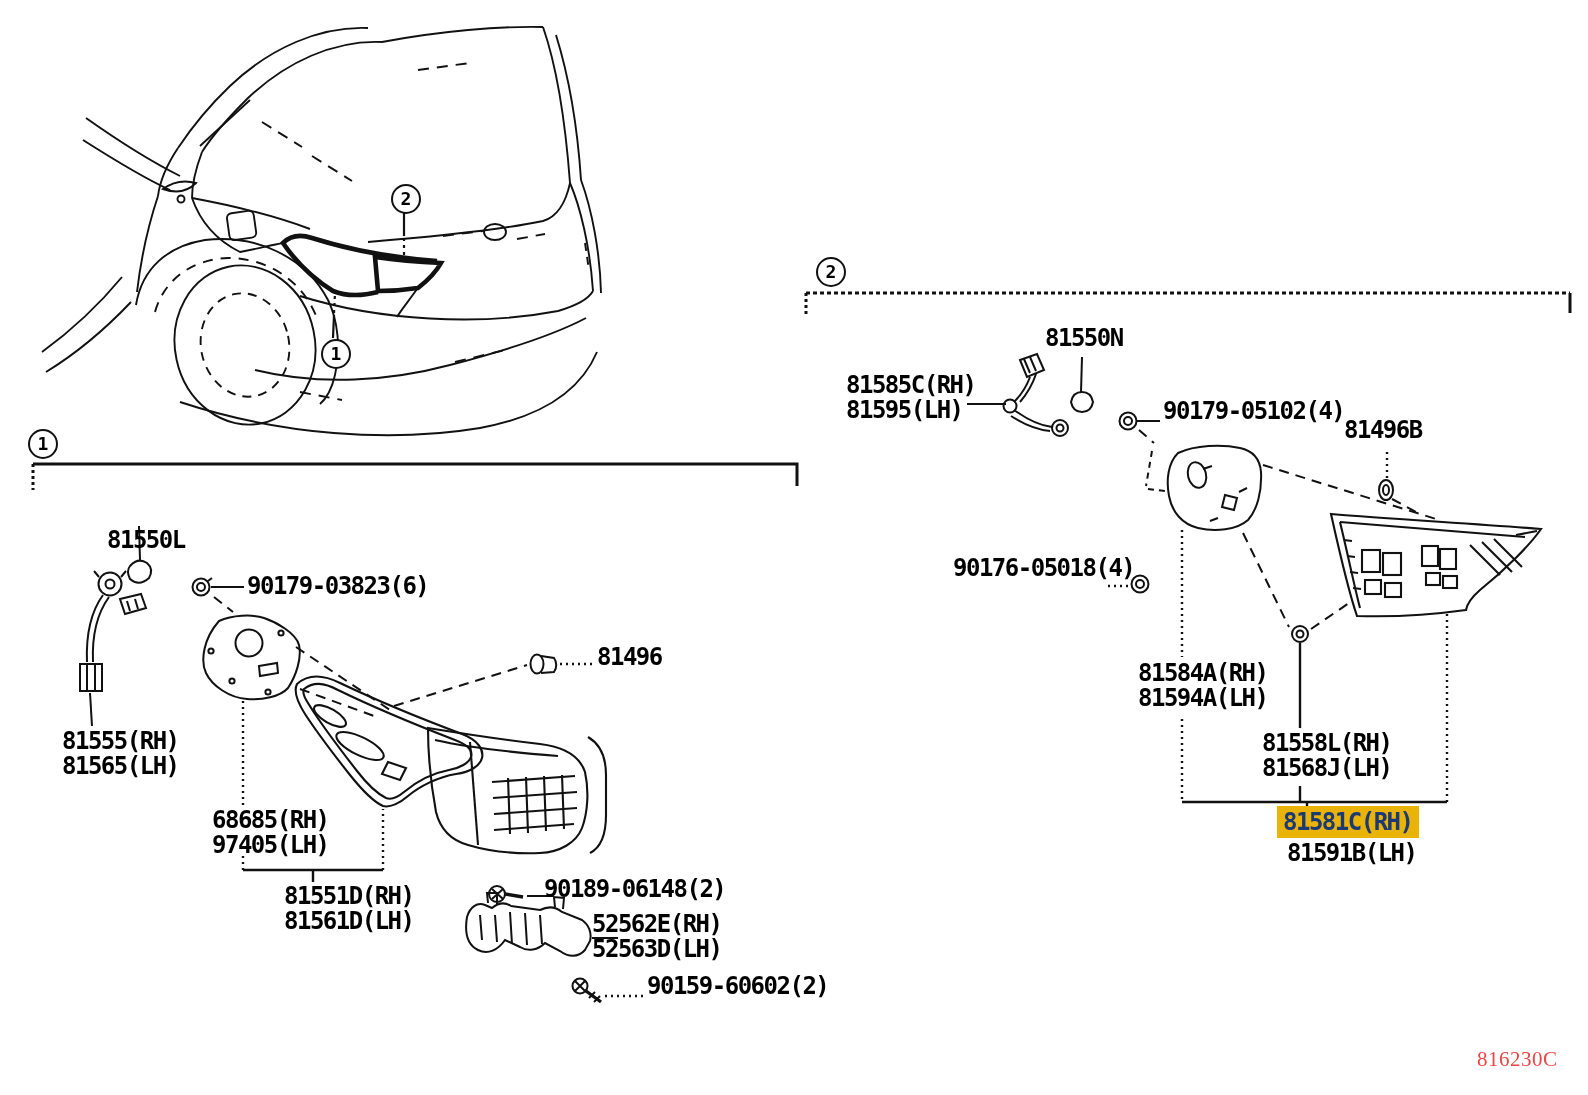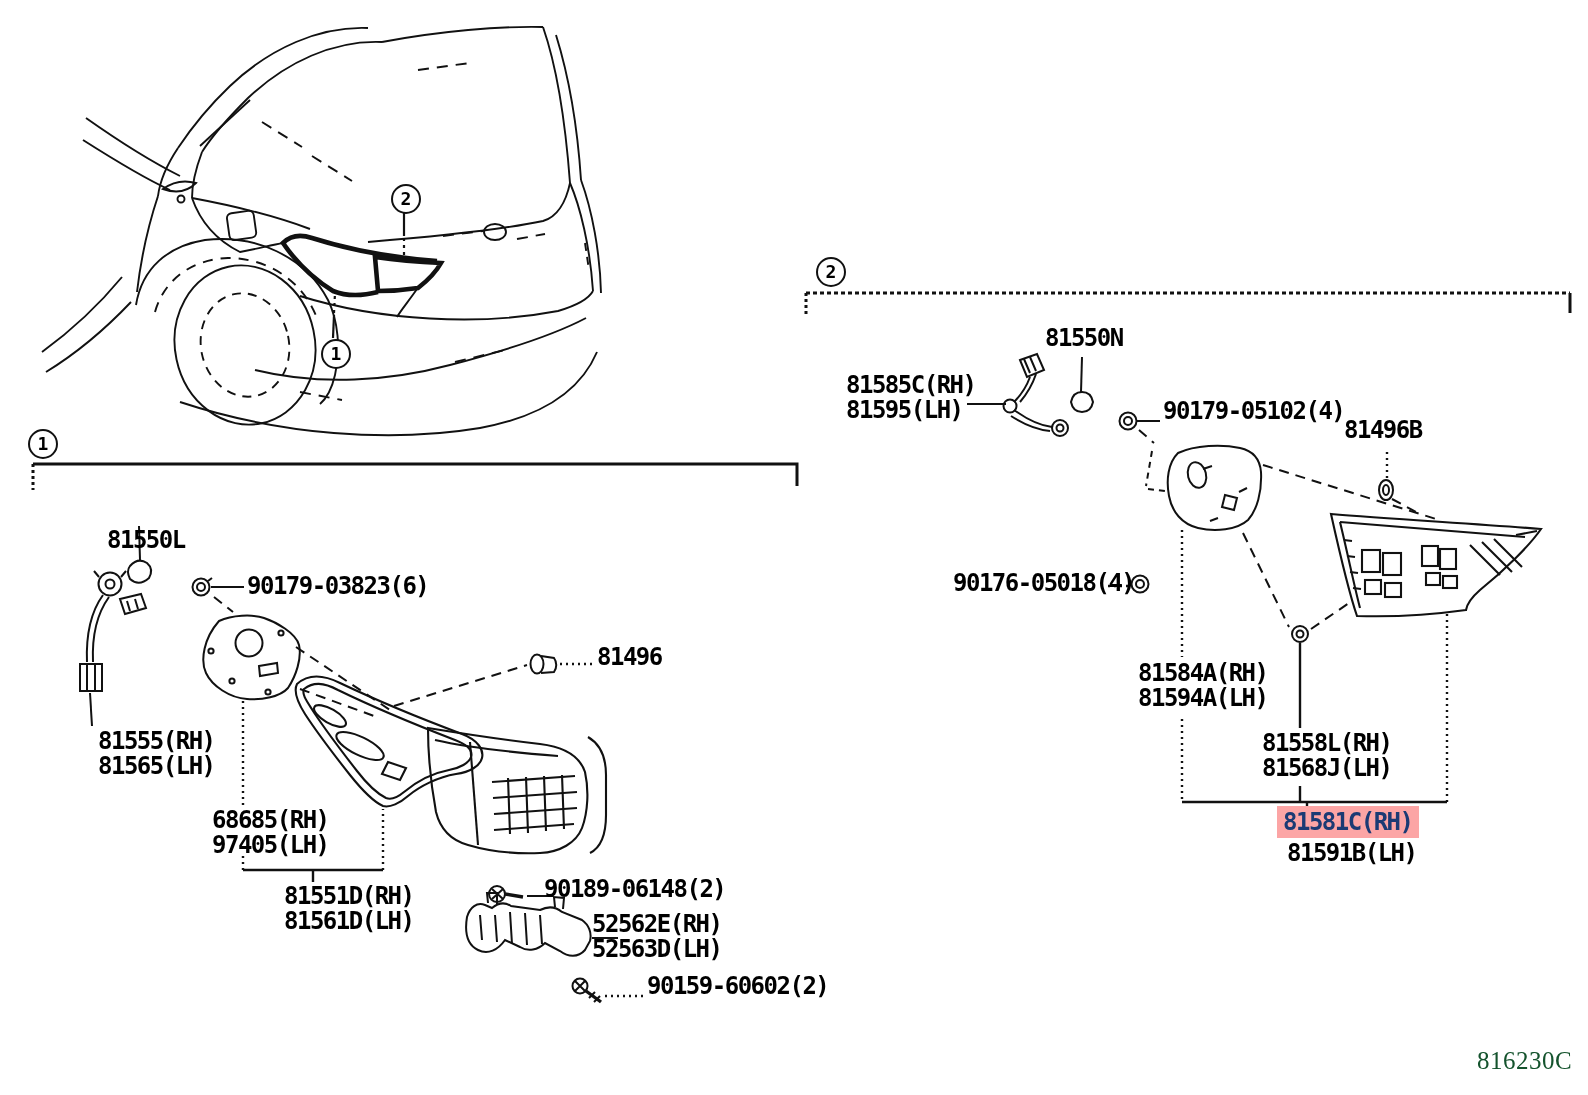--- a/index.html
+++ b/index.html
@@ -7,21 +7,21 @@
          font-family:"DejaVu Sans Mono",monospace;}
   #art{position:absolute;left:0;top:0;}
   #art path,#art circle,#art ellipse,#art rect,#art line{fill:none;stroke:#111;}
   .lbl{position:absolute;font-family:"DejaVu Sans Mono",monospace;font-weight:bold;
        font-size:24px;line-height:25px;letter-spacing:-1.5px;color:#000;white-space:nowrap;}
   .badge{position:absolute;width:26px;height:26px;border:2.2px solid #111;border-radius:50%;
          background:#fff;color:#000;font-weight:bold;font-size:18px;line-height:26px;
          text-align:center;font-family:"DejaVu Sans Mono",monospace;}
   .hl{background:#7FB2F0;color:#1B3A74;padding:2px 6px;margin-left:-6px;}
   .code{position:absolute;font-family:"Liberation Serif","DejaVu Serif",serif;
-        font-size:25px;color:#14532d;letter-spacing:0.5px;}
+        font-size:21px;color:#ef4444;letter-spacing:0.5px;}
 </style>
 </head>
 <body>
 
 <div id="stage">
 
   <svg id="art" width="1588" height="1095" viewBox="0 0 1588 1095">
 
     <g stroke-width="1.9">
 
@@ -276,21 +276,21 @@
     </g>
   </svg>
 
   <div class="badge" style="left:391px;top:184px;">2</div>
   <div class="badge" style="left:321px;top:339px;">1</div>
   <div class="badge" style="left:28px;top:429px;">1</div>
   <div class="badge" style="left:816px;top:257px;">2</div>
 
   <div class="lbl" style="left:107px;top:492px;margin-top:36px;">81550L</div>
   <div class="lbl" style="left:247px;top:574px;">90179-03823(6)</div>
-  <div class="lbl" style="left:62px;top:729px;margin-left:36px;">
+  <div class="lbl" style="left:62px;top:729px;">
     <div>81555(RH)</div>
     <div>81565(LH)</div>
   </div>
   <div class="lbl" style="left:212px;top:808px;">
     <div>68685(RH)</div>
     <div>97405(LH)</div>
   </div>
   <div class="lbl" style="left:284px;top:884px;text-align:center;">
     <div>81551D(RH)</div>
     <div>81561D(LH)</div>
@@ -303,29 +303,29 @@
   </div>
   <div class="lbl" style="left:647px;top:974px;">90159-60602(2)</div>
 
   <div class="lbl" style="left:1045px;top:326px;">81550N</div>
   <div class="lbl" style="left:846px;top:373px;">
     <div>81585C(RH)</div>
     <div>81595(LH)</div>
   </div>
   <div class="lbl" style="left:1163px;top:399px;">90179-05102(4)</div>
   <div class="lbl" style="left:1344px;top:418px;">81496B</div>
-  <div class="lbl" style="left:953px;top:571px;">90176-05018(4)</div>
+  <div class="lbl" style="left:953px;top:556px;">90176-05018(4)</div>
   <div class="lbl" style="left:1138px;top:661px;">
     <div>81584A(RH)</div>
     <div>81594A(LH)</div>
   </div>
   <div class="lbl" style="left:1262px;top:731px;">
     <div>81558L(RH)</div>
     <div>81568J(LH)</div>
   </div>
   <div class="lbl" style="left:1283px;top:810px;">
-    <span class="hl" style="background: #fca5a5; color: rgb(27, 58, 116);">81581C(RH)</span>
+    <span class="hl" style="background: #eab308; color: rgb(27, 58, 116);">81581C(RH)</span>
   </div>
   <div class="lbl" style="left:1287px;top:841px;">81591B(LH)</div>
 
   <div class="code" style="left:1477px;top:1047px;">816230C</div>
 
 </div>
 
 </body></html>

